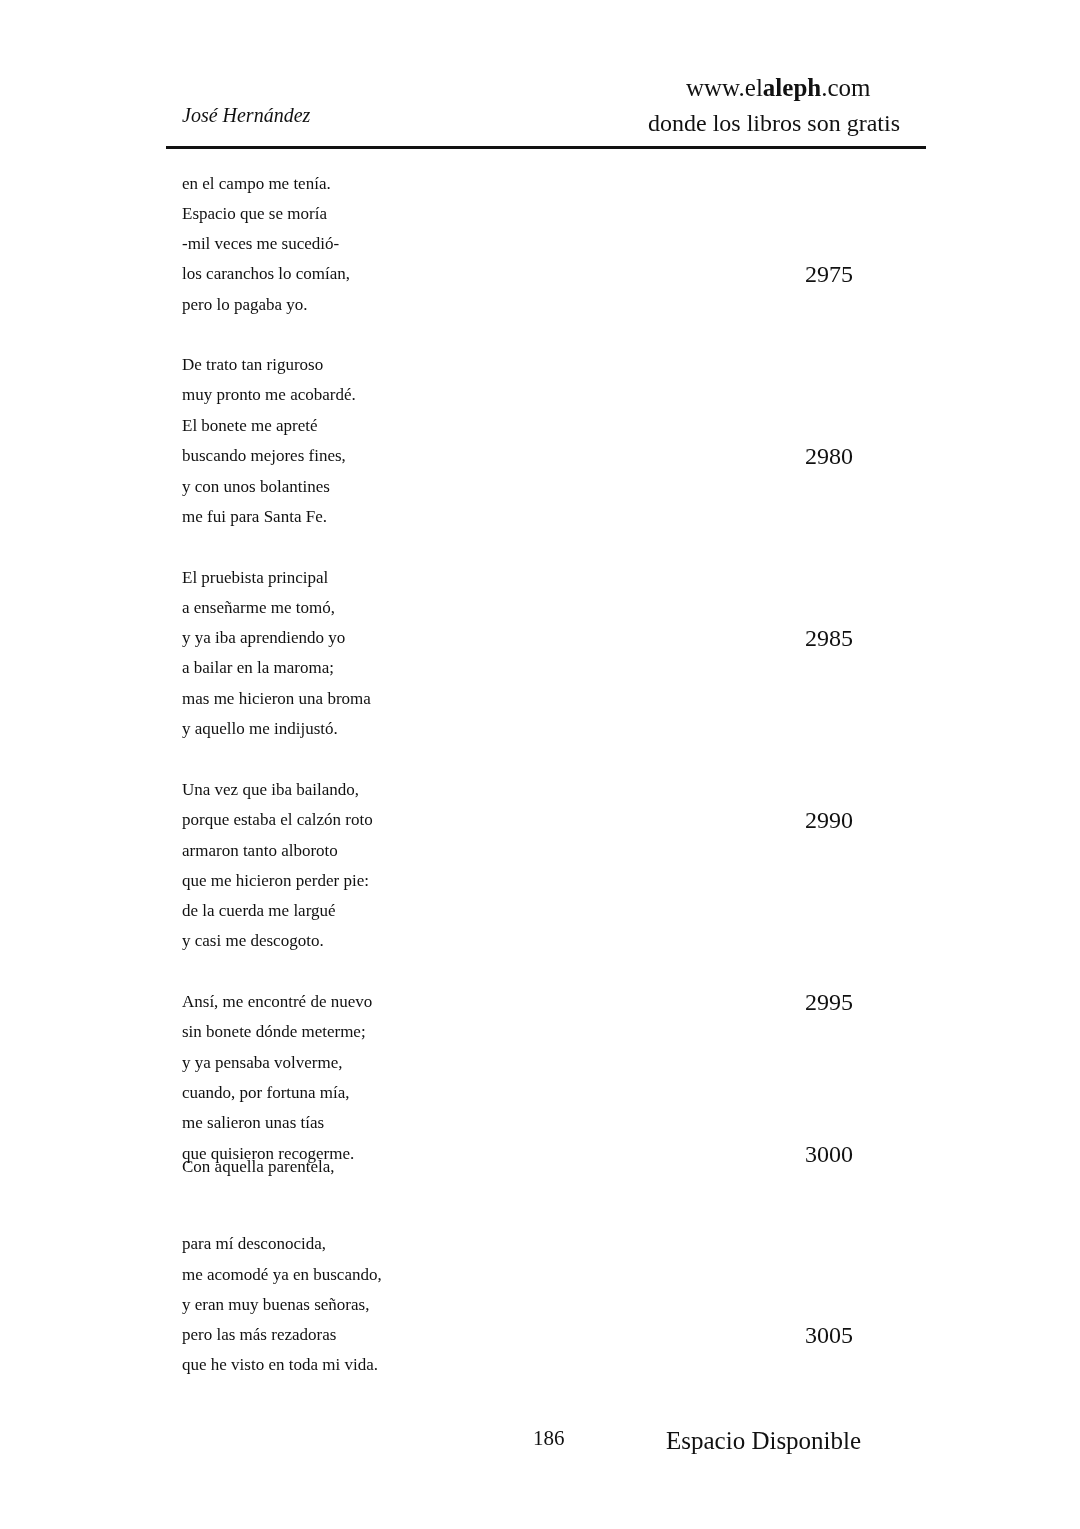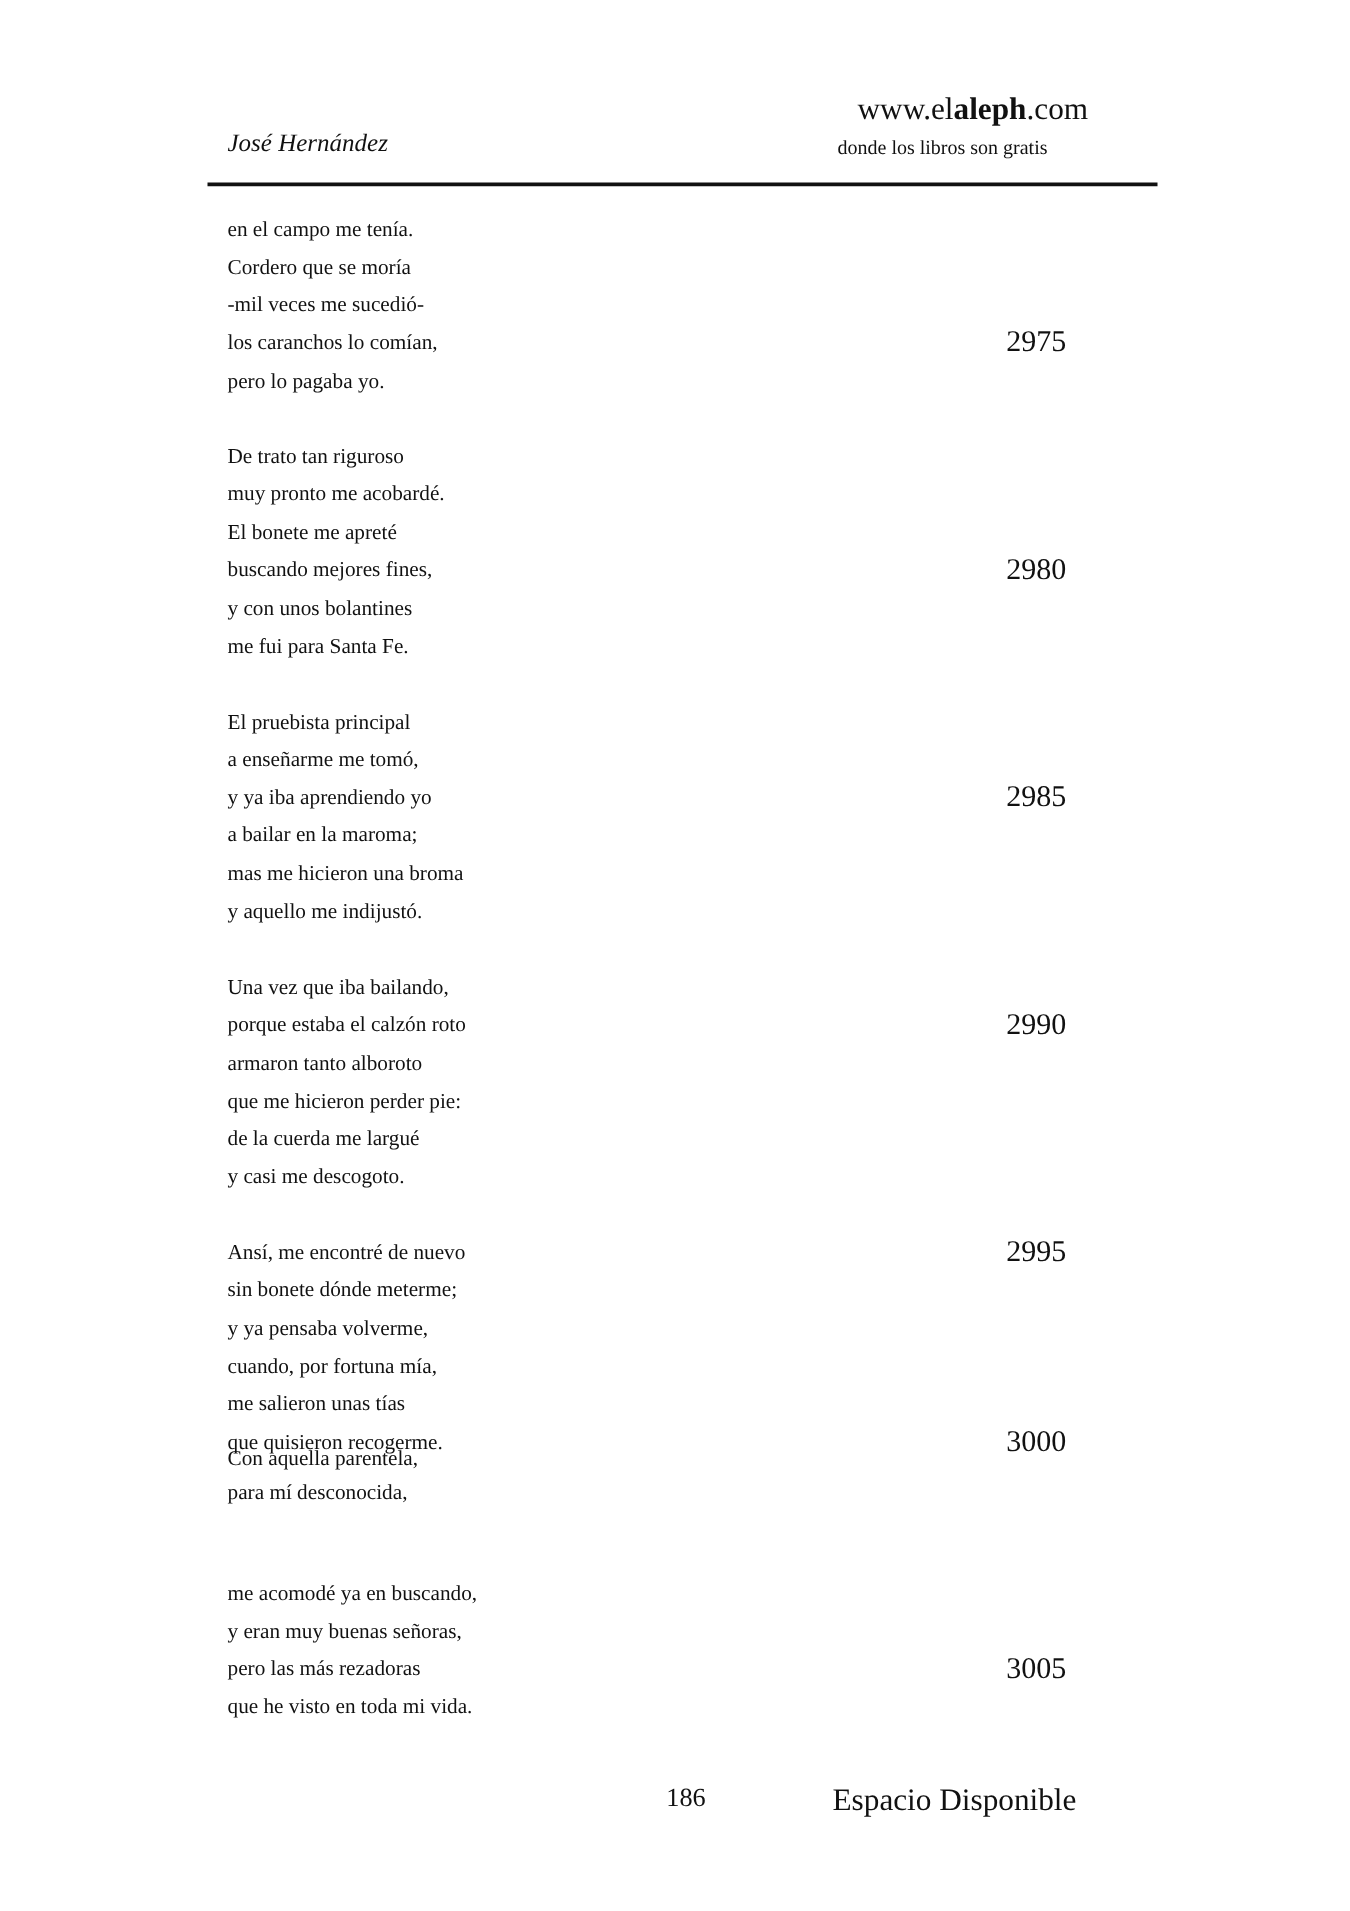--- a/index.html
+++ b/index.html
@@ -1,42 +1,42 @@
 <!DOCTYPE html>
 <html><head>
   <meta charset="utf-8">
   <style>
     html, body { margin: 0; padding: 0; background: #ffffff; }
     body { width: 1080px; height: 1529px; position: relative; overflow: hidden;
            font-family: "Liberation Serif", "DejaVu Serif", serif; color: #111; }
     .author { position: absolute; left: 182px; top: 104px; font-size: 20px; font-style: italic; }
     .site { position: absolute; left: 686px; top: 74px; font-size: 25px; }
     .site b { font-weight: bold; }
-    .tagline { position: absolute; left: 670px; top: 110px; font-size: 16px; }
+    .tagline { position: absolute; left: 648px; top: 110px; font-size: 24px; }
     .rule { position: absolute; left: 166px; top: 146px; width: 760px; height: 3px; background: #111; }
     .line { position: absolute; left: 182px; font-size: 17px; white-space: nowrap; line-height: 30px; }
     .num { position: absolute; left: 805px; font-size: 24px; line-height: 30px; }
     .pagenum { position: absolute; left: 533px; top: 1426px; font-size: 21px; text-align: right; }
     .footer-label { position: absolute; left: 666px; top: 1427px; font-size: 25px; }
   </style>
 </head>
 <body>
 
 <div>
   <div class="author">José Hernández</div>
   <div class="site"><span>www.el</span><b>aleph</b><span>.com</span></div>
   <div class="tagline">donde los libros son gratis</div>
   <div class="rule"></div>
 </div>
 
 <div>
 
   <div>
     <div class="line" style="top:169px">en el campo me tenía.</div>
-    <div class="line" style="top:199px">Cordero que se moría</div>
+    <div class="line" style="top:199px">Espacio que se moría</div>
     <div class="line" style="top:229px">-mil veces me sucedió-</div>
     <div class="line" style="top:259px">los caranchos lo comían,</div>
     <div class="line" style="top:290px">pero lo pagaba yo.</div>
   </div>
 
   <div>
     <div class="line" style="top:350px">De trato tan riguroso</div>
     <div class="line" style="top:380px">muy pronto me acobardé.</div>
     <div class="line" style="top:411px">El bonete me apreté</div>
     <div class="line" style="top:441px">buscando mejores fines,</div>
@@ -66,21 +66,21 @@
     <div class="line" style="top:987px">Ansí, me encontré de nuevo</div>
     <div class="line" style="top:1017px">sin bonete dónde meterme;</div>
     <div class="line" style="top:1048px">y ya pensaba volverme,</div>
     <div class="line" style="top:1078px">cuando, por fortuna mía,</div>
     <div class="line" style="top:1108px">me salieron unas tías</div>
     <div class="line" style="top:1139px">que quisieron recogerme.</div>
   </div>
 
   <div>
     <div class="line" style="top:1152px">Con aquella parentela,</div>
-    <div class="line" style="top:1179px">para mí desconocida,</div>
+    <div class="line" style="top:1229px">para mí desconocida,</div>
     <div class="line" style="top:1260px">me acomodé ya en buscando,</div>
     <div class="line" style="top:1290px">y eran muy buenas señoras,</div>
     <div class="line" style="top:1320px">pero las más rezadoras</div>
     <div class="line" style="top:1350px">que he visto en toda mi vida.</div>
   </div>
 </div>
 
 <div>
   <div class="num" style="top:259px">2975</div>
   <div class="num" style="top:441px">2980</div>

